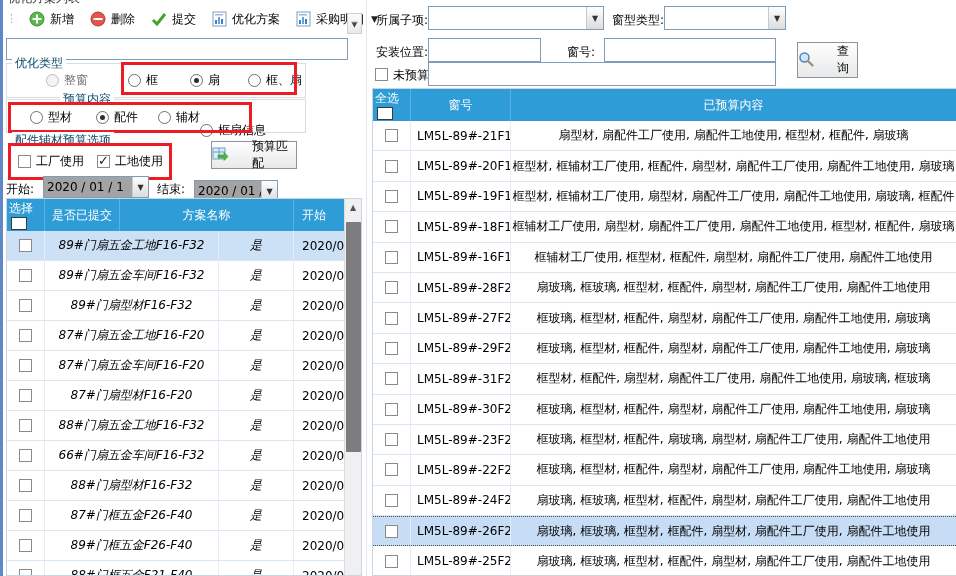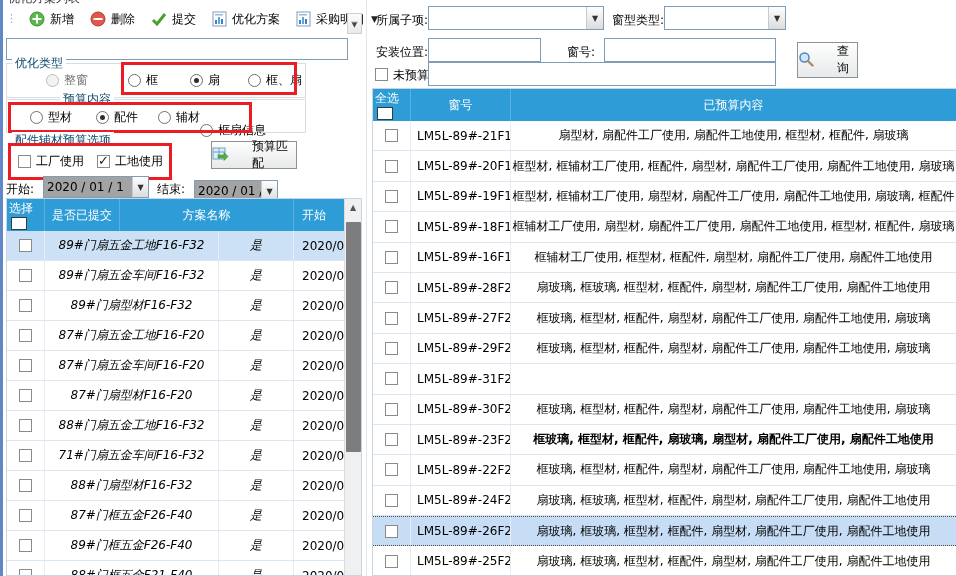--- a/index.html
+++ b/index.html
@@ -310,21 +310,21 @@
             <span class="cbx"></span>
           </div>
           <div class="td pcol2 center">88#门扇五金工地F16-F32</div>
           <div class="td pcol3 center">是</div>
           <div class="td pcol4" style="padding-left: 8px;">2020/0</div>
         </div>
         <div class="trow">
           <div class="td pcol1 center">
             <span class="cbx"></span>
           </div>
-          <div class="td pcol2 center">71#门扇五金车间F16-F32</div>
+          <div class="td pcol2 center">66#门扇五金车间F16-F32</div>
           <div class="td pcol3 center">是</div>
           <div class="td pcol4" style="padding-left: 8px;">2020/0</div>
         </div>
         <div class="trow">
           <div class="td pcol1 center">
             <span class="cbx"></span>
           </div>
           <div class="td pcol2 center">88#门扇型材F16-F32</div>
           <div class="td pcol3 center">是</div>
           <div class="td pcol4" style="padding-left: 8px;">2020/0</div>
@@ -456,34 +456,35 @@
             <span class="cbx"></span>
           </div>
           <div class="td wcol2" style="padding-left: 6px;">LM5L-89#-29F27</div>
           <div class="td wcol3" style="border-right: none;">框玻璃, 框型材, 框配件, 扇型材, 扇配件工厂使用, 扇配件工地使用, 扇玻璃</div>
         </div>
         <div class="trow">
           <div class="td wcol1 center">
             <span class="cbx"></span>
           </div>
           <div class="td wcol2" style="padding-left: 6px;">LM5L-89#-31F29</div>
+          <div class="td wcol3" style="border-right: none;">框型材, 框配件, 扇型材, 扇配件工厂使用, 扇配件工地使用, 扇玻璃, 框玻璃</div>
         </div>
         <div class="trow">
           <div class="td wcol1 center">
             <span class="cbx"></span>
           </div>
           <div class="td wcol2" style="padding-left: 6px;">LM5L-89#-30F28</div>
           <div class="td wcol3" style="border-right: none;">框玻璃, 框型材, 框配件, 扇型材, 扇配件工厂使用, 扇配件工地使用, 扇玻璃</div>
         </div>
         <div class="trow">
           <div class="td wcol1 center">
             <span class="cbx"></span>
           </div>
           <div class="td wcol2" style="padding-left: 6px;">LM5L-89#-23F21</div>
-          <div class="td wcol3" style="border-right: none; font-weight: bold;">框玻璃, 框型材, 框配件, 扇玻璃, 扇型材, 扇配件工厂使用, 扇配件工地使用</div>
+          <div class="td wcol3" style="border-right: none;">框玻璃, 框型材, 框配件, 扇玻璃, 扇型材, 扇配件工厂使用, 扇配件工地使用</div>
         </div>
         <div class="trow">
           <div class="td wcol1 center">
             <span class="cbx"></span>
           </div>
           <div class="td wcol2" style="padding-left: 6px;">LM5L-89#-22F20</div>
           <div class="td wcol3" style="border-right: none;">框玻璃, 框型材, 框配件, 扇型材, 扇配件工厂使用, 扇配件工地使用, 扇玻璃</div>
         </div>
         <div class="trow">
           <div class="td wcol1 center">

